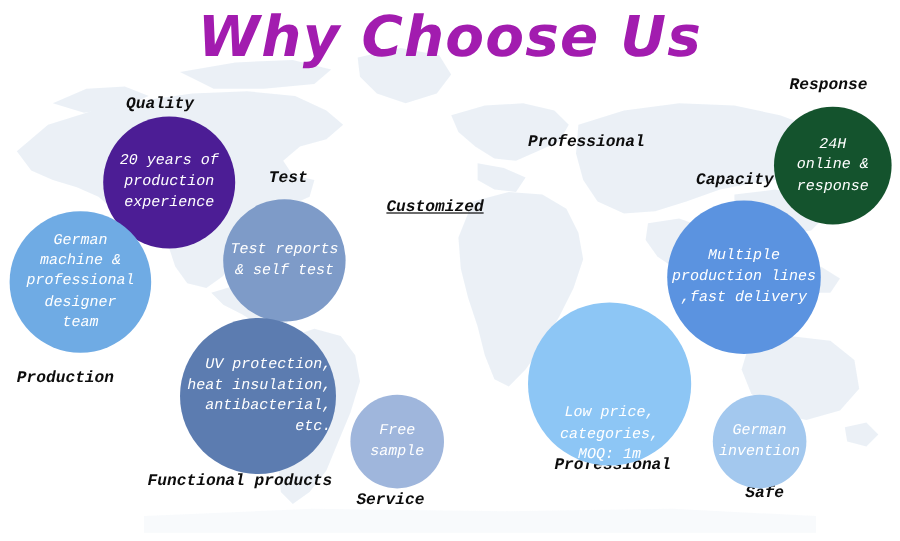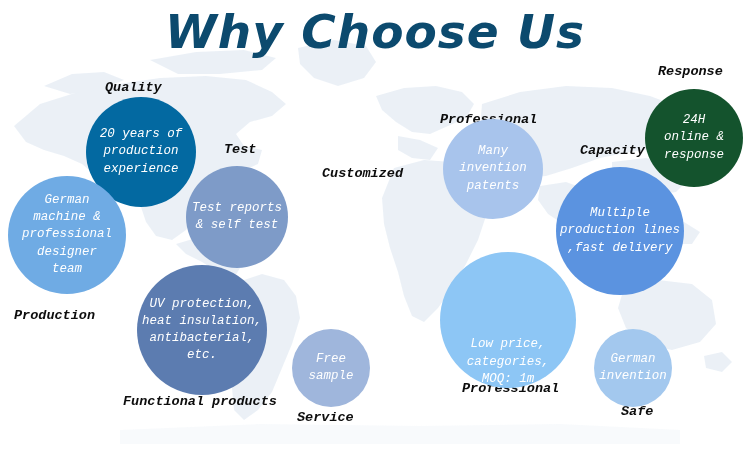--- a/index.html
+++ b/index.html
@@ -28,21 +28,21 @@
   #title {
     position: absolute;
     left: 0; top: 4px;
     width: 750px;
     text-align: center;
     font-family: "DejaVu Sans", "Liberation Sans", sans-serif;
     font-style: italic;
     font-weight: bold;
     font-size: 47px;
     letter-spacing: 1px;
-    color: #0c4a6e;
+    color: #a21caf;
     white-space: nowrap;
   }
 
   
   .bubble {
     position: absolute;
     border-radius: 50%;
     display: flex;
     flex-direction: column;
     align-items: center;
@@ -74,30 +74,30 @@
   }
 
   
   #b-quality    { left: 86px;  top: 97px;  width: 110px; height: 110px; background: #6a9ce2; font-size: 12.5px; }
   #b-production { left: 8px;   top: 176px; width: 118px; height: 118px; background: #6fabe4; font-size: 12.5px; }
   #b-test       { left: 186px; top: 166px; width: 102px; height: 102px; background: #7e9bc8; font-size: 12.5px; }
   #b-customized { left: 301px; top: 179px; width: 143px; height: 143px; background: #5b7cb4; font-size: 27px; line-height: 1.30; }
   #b-professional { left: 443px; top: 119px; width: 100px; height: 100px; background: #a8c4ec; font-size: 12.5px; }
   #b-capacity   { left: 556px; top: 167px; width: 128px; height: 128px; background: #5b93e0; font-size: 12.5px; }
   #b-response   { left: 645px; top: 89px;  width: 98px;  height: 98px;  background: #8fa8d4; font-size: 12.5px; }
-  #b-functional { left: 137px; top: 265px; width: 130px; height: 130px; background: #5c7cb0; font-size: 12.5px; }
+  #b-functional { left: 150px; top: 265px; width: 130px; height: 130px; background: #5c7cb0; font-size: 12.5px; text-align: right; }
   #b-service    { left: 292px; top: 329px; width: 78px;  height: 78px;  background: #9fb6dc; font-size: 12.5px; }
   #b-competitive{ left: 440px; top: 252px; width: 136px; height: 136px; background: #8dc6f5; font-size: 12.5px; justify-content: flex-end; }
   #b-safe       { left: 594px; top: 329px; width: 78px;  height: 78px;  background: #a3c8ee; font-size: 12.5px; }
 
   
   #c-quality     { left: 105px; top: 80px;  font-size: 13.5px; }
   #c-production  { left: 14px;  top: 308px; font-size: 13.5px; }
   #c-test        { left: 224px; top: 142px; font-size: 13.5px; }
-  #c-customized  { left: 322px; top: 166px; font-size: 13.5px; }
+  #c-customized  { left: 322px; top: 166px; font-size: 13.5px; text-decoration: underline; }
   #c-professional{ left: 440px; top: 112px; font-size: 13.5px; }
   #c-capacity    { left: 580px; top: 143px; font-size: 13.5px; }
   #c-response    { left: 658px; top: 64px;  font-size: 13.5px; }
   #c-functional  { left: 123px; top: 394px; font-size: 13.5px; }
   #c-service     { left: 297px; top: 410px; font-size: 13.5px; }
   #c-competitive { left: 462px; top: 381px; font-size: 13.5px; }
   #c-safe        { left: 621px; top: 404px; font-size: 13.5px; }
 </style>
 </head>
 <body>
@@ -134,21 +134,21 @@
 
       <path d="M690 140 L704 136 L712 148 L702 158 L690 152 Z"></path>
 
       <path d="M120 430 L260 424 L420 426 L560 424 L680 430 L680 444 L120 444 Z" opacity="0.35"></path>
     </g>
   </svg>
 
   <div id="title">Why Choose Us</div>
 
   <div class="caption" id="c-quality">Quality</div>
-  <div class="bubble" id="b-quality" style="background: #0369a1; align-items: flex-end;">
+  <div class="bubble" id="b-quality" style="background: #4c1d95; align-items: flex-end;">
     <span class="btext">20 years of</span>
     <span class="btext">production</span>
     <span class="btext">experience</span>
   </div>
 
   <div class="caption" id="c-production">Production</div>
   <div class="bubble" id="b-production" style="background: rgb(111, 171, 228);">
     <span class="btext">German</span>
     <span class="btext">machine &amp;</span>
     <span class="btext">professional</span>
@@ -158,25 +158,20 @@
 
   <div class="caption" id="c-test">Test</div>
   <div class="bubble" id="b-test" style="background: rgb(126, 155, 200);">
     <span class="btext">Test reports</span>
     <span class="btext">&amp; self test</span>
   </div>
 
   <div class="caption" id="c-customized">Customized</div>
 
   <div class="caption" id="c-professional">Professional</div>
-  <div class="bubble" id="b-professional" style="background: rgb(168, 196, 236);">
-    <span class="btext">Many</span>
-    <span class="btext">invention</span>
-    <span class="btext">patents</span>
-  </div>
 
   <div class="caption" id="c-capacity">Capacity</div>
   <div class="bubble" id="b-capacity" style="background: rgb(91, 147, 224);">
     <span class="btext">Multiple</span>
     <span class="btext">production lines</span>
     <span class="btext">,fast delivery</span>
   </div>
 
   <div class="caption" id="c-response">Response</div>
   <div class="bubble" id="b-response" style="background: #14532d;">

